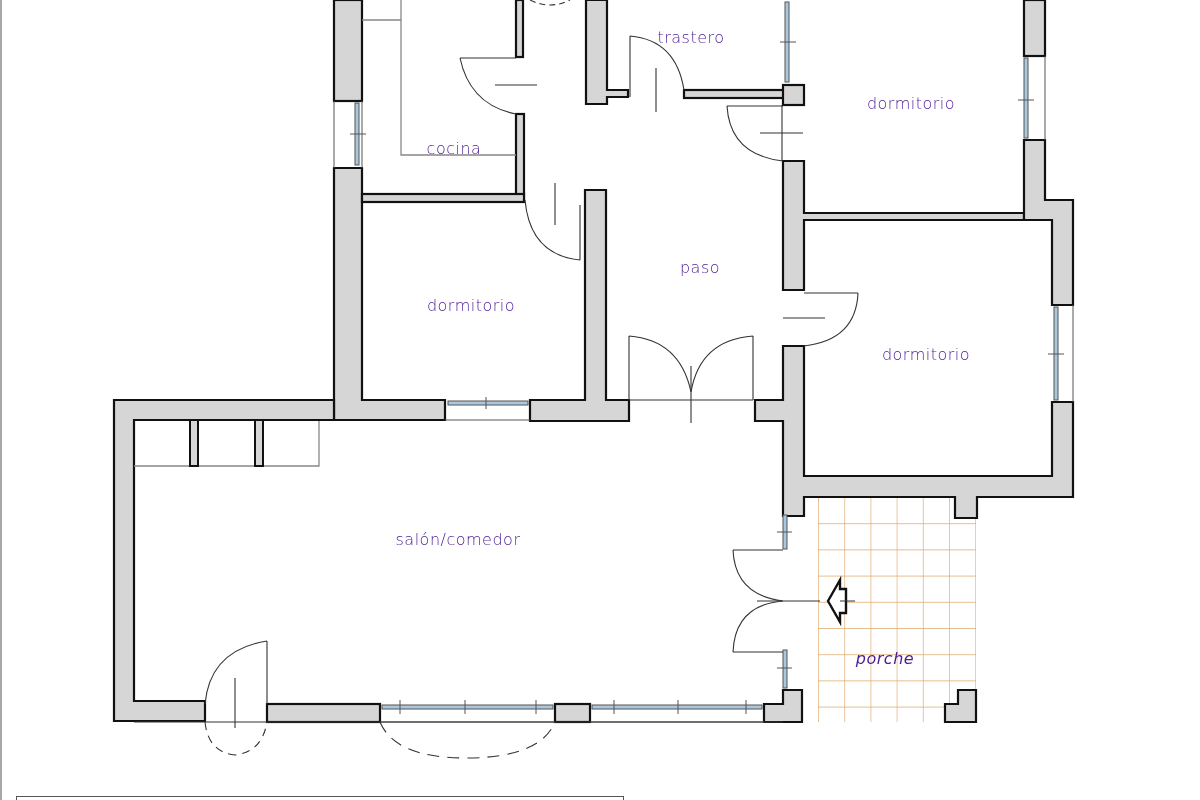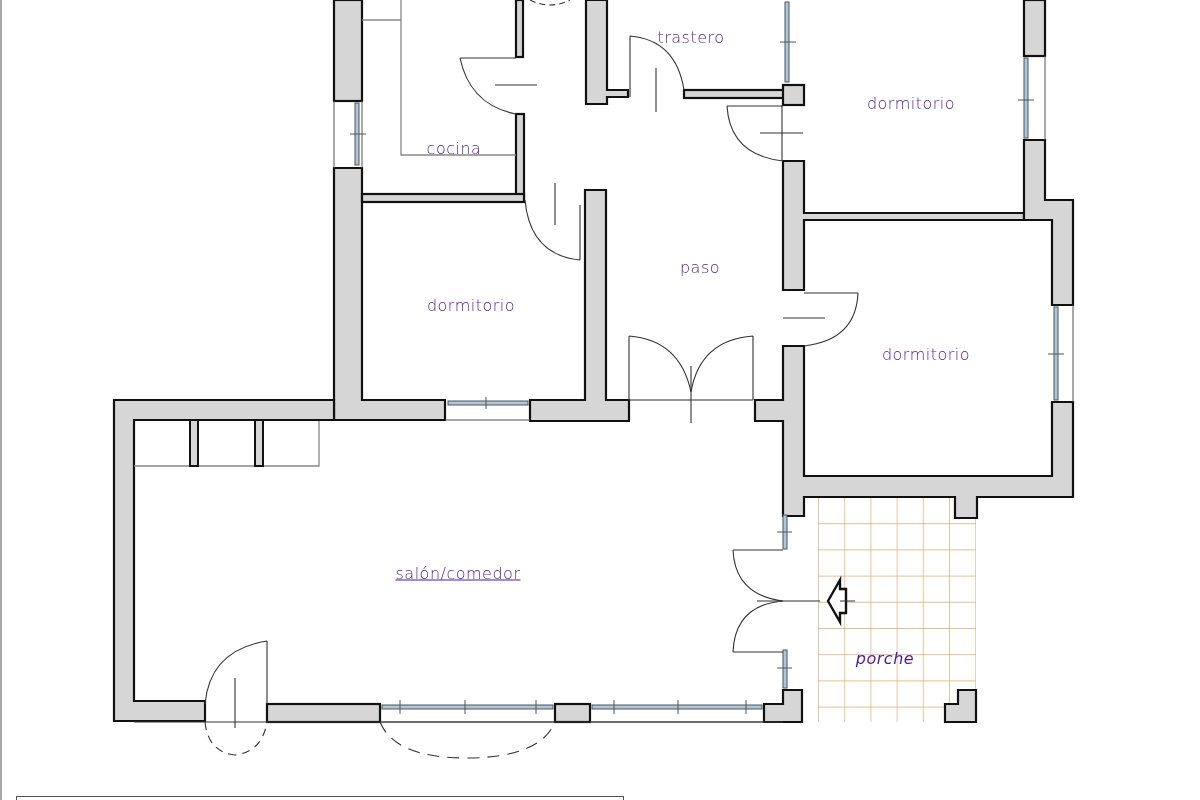--- a/index.html
+++ b/index.html
@@ -132,16 +132,16 @@
   </g>
   <line x1="840" y1="601" x2="855" y2="601" stroke="#333" stroke-width="1"></line>
 </svg>
 
 <div class="room-label" style="left:691px; top:37px;">trastero</div>
 <div class="room-label" style="left:454px; top:132px;margin-top:16px;">cocina</div>
 <div class="room-label" style="left:911px; top:103px;">dormitorio</div>
 <div class="room-label" style="left:700px; top:257px;margin-top:10px;">paso</div>
 <div class="room-label" style="left:471px; top:305px;">dormitorio</div>
 <div class="room-label" style="left:926px; top:354px;">dormitorio</div>
-<div class="room-label" style="left:458px; top:573px;text-decoration:underline;">salón/comedor</div>
+<div class="room-label" style="left:458px; top:539px;">salón/comedor</div>
 <div class="room-label" style="left:885px; top:658px;font-style:italic;">porche</div>
 
 <div class="title-box"></div>
 
 </body></html>

